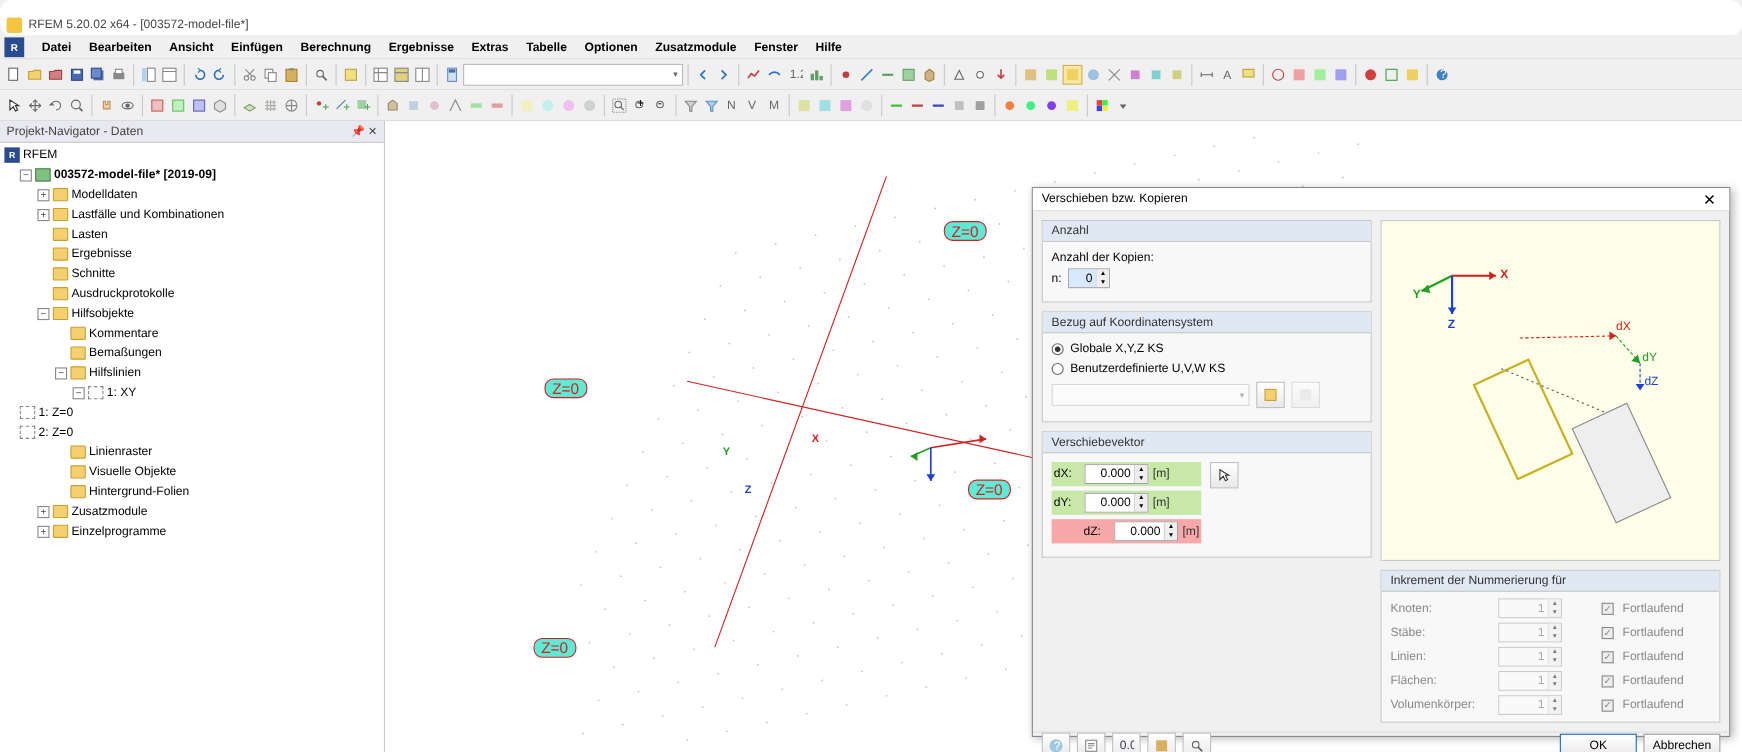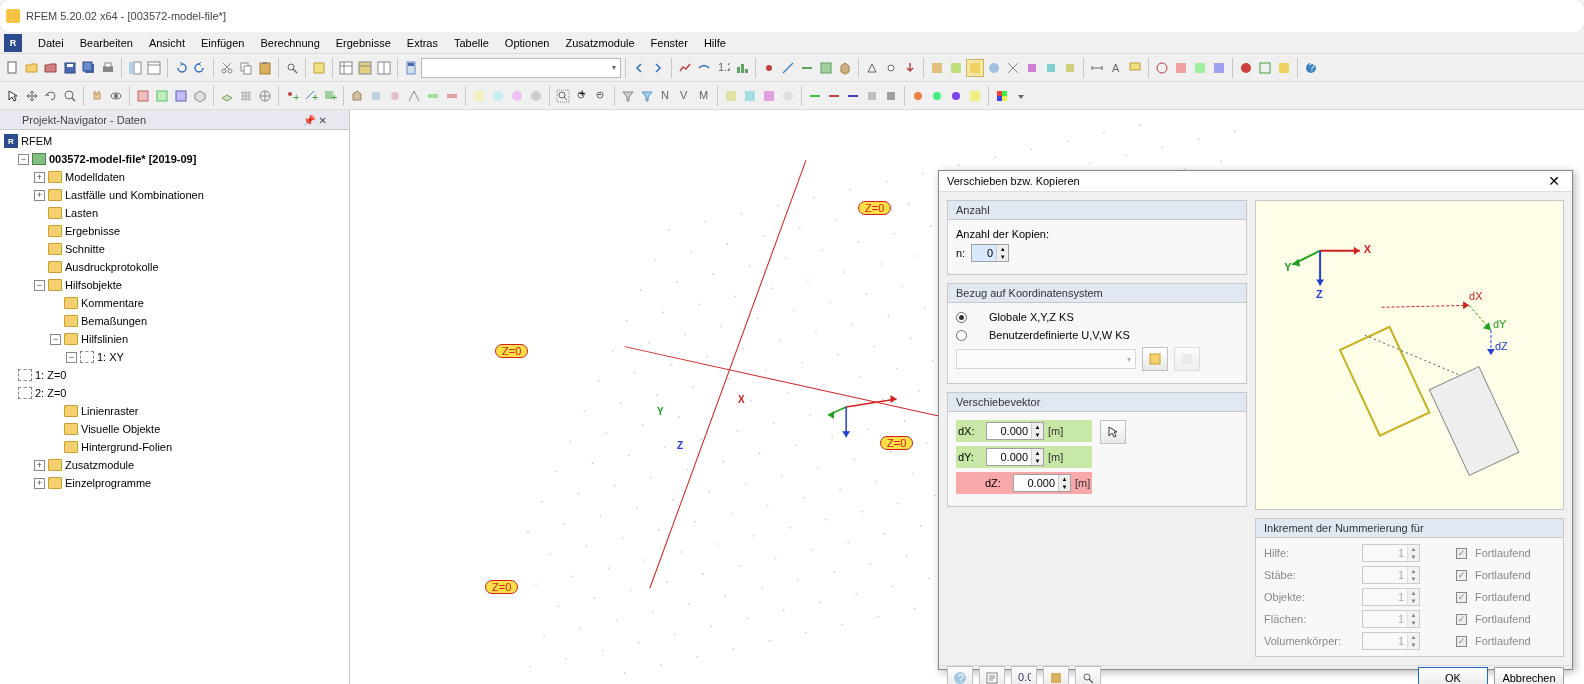--- a/index.html
+++ b/index.html
@@ -1,79 +1,79 @@
 <!DOCTYPE html>
 <html><head>
 <meta charset="utf-8">
 <style>
 * { box-sizing: border-box; margin: 0; padding: 0; font-family: "Segoe UI", Tahoma, sans-serif; font-size: 11px; }
 body { background: #f0f0f0; width: 1584px; height: 684px; overflow: hidden; position: relative; }
 
 
-.titlebar { height: 22px; background: #fff; display: flex; align-items: center; padding: 16px 6px; gap: 6px; border-radius: 11px; }
+.titlebar { height: 22px; background: #fff; display: flex; padding: 16px 6px; gap: 6px; border-radius: 11px; }
 .titlebar .app-icon { width: 14px; height: 14px; background: #f5c542; border-radius: 2px; }
 .titlebar .title { color: #444; }
 
 
 .menubar { height: 22px; background: #f0f0f0; display: flex; align-items: center; padding: 0 4px; border-bottom: 1px solid #dcdcdc; }
 .menubar .logo { width: 18px; height: 18px; background: #2a4b8d; margin-right: 8px; display:flex;align-items:center;justify-content:center;color:#fff;font-size:9px;font-weight:bold; }
-.menubar .menu-item { padding: 2px 8px; cursor: default; }
+.menubar .menu-item { padding: 2px 8px; cursor: default; font-weight: bold; }
 
 
 .toolbar-row { height: 28px; background: #f0f0f0; border-bottom: 1px solid #dcdcdc; display: flex; align-items: center; padding: 0 4px; gap: 1px; }
 .tb-btn { width: 18px; height: 18px; border: 1px solid transparent; display: flex; align-items: center; justify-content: center; cursor: default; }
 .tb-btn svg { width: 14px; height: 14px; }
 .tb-sep { width: 1px; height: 20px; background: #c8c8c8; margin: 0 3px; }
 .tb-combo { height: 20px; border: 1px solid #b8b8b8; background: #fff; min-width: 180px; display: flex; align-items: center; padding: 0 4px; position: relative; }
 .tb-combo::after { content: "▾"; position: absolute; right: 4px; font-size: 8px; color: #666; }
 
 
 .main { display: flex; height: calc(100% - 100px); }
 
 
 .navigator { width: 350px; background: #fff; border-right: 1px solid #c8c8c8; display: flex; flex-direction: column; }
-.nav-header { height: 20px; background: #e8e8f0; border-bottom: 1px solid #c8c8c8; display: flex; align-items: center; padding: 0 22px; justify-content: space-between; color:#444; }
+.nav-header { height: 20px; background: #e8e8f0; border-bottom: 1px solid #c8c8c8; display: flex; align-items: center; padding: 0 6px; justify-content: space-between; color:#444; }
 .nav-header .pin { font-size: 10px; cursor:default; }
 .tree { flex: 1; overflow: auto; padding: 2px 0; }
 .tree-node { display: flex; align-items: center; height: 18px; padding-left: 4px; gap: 3px; cursor: default; white-space: nowrap; }
 .tree-toggle { width: 11px; height: 11px; border: 1px solid #888; background: #fff; display: flex; align-items: center; justify-content: center; font-size: 9px; line-height: 1; color: #444; cursor:default; }
 .tree-toggle.empty { border: none; background: transparent; }
 .tree-icon { width: 14px; height: 12px; }
 .folder { background: #f5d070; border: 1px solid #c8a030; border-radius: 1px; }
 .folder-open { background: #f5d070; border: 1px solid #c8a030; border-radius: 1px; }
 .app-tree-icon { width:14px;height:14px;background:#2a4b8d;display:flex;align-items:center;justify-content:center;color:#fff;font-size:8px;font-weight:bold;}
 .tree-label { color: #000; }
 .indent-1 { padding-left: 18px; }
 .indent-2 { padding-left: 34px; }
 .indent-3 { padding-left: 50px; }
 .indent-4 { padding-left: 66px; }
 .indent-5 { }
 
 
 .viewport { flex: 1; background: #fff; position: relative; overflow: hidden; }
 .axis-label { position:absolute; font-size:10px; font-weight:bold; }
-.z-tag { position:absolute; border:1px solid #d02020; border-radius:8px; background:#fde047; color:#d02020; font-size:11px; padding:0 6px; }
+.z-tag { position:absolute; border:1px solid #d02020; border-radius:8px; background:#5eead4; color:#d02020; font-size:14px; padding:0 6px; }
 
 
 .dialog { position: absolute; left: 938px; top: 170px; width: 635px; height: 500px; background: #f0f0f0; border: 1px solid #888; box-shadow: 2px 2px 8px rgba(0,0,0,0.3); display: flex; flex-direction: column; }
 .dlg-title { height: 24px; background: #fff; display: flex; align-items: center; justify-content: space-between; padding: 0 8px; border-bottom: 1px solid #ddd; }
 .dlg-close { width: 20px; height: 20px; display: flex; align-items: center; justify-content: center; font-size: 14px; cursor:default; }
 .dlg-body { flex: 1; padding: 8px; display: flex; gap: 8px; }
 .dlg-left { width: 300px; display: flex; flex-direction: column; gap: 8px; }
 .dlg-right { flex: 1; display: flex; flex-direction: column; gap: 8px; }
 .group { border: 1px solid #c8c8c8; background: #f8f8f8; }
 .group-h { background: #e0e8f4; padding: 3px 8px; font-weight: normal; color: #333; border-bottom: 1px solid #c8c8c8; }
 .group-b { padding: 8px; }
 .form-row { display: flex; align-items: center; gap: 6px; margin-bottom: 4px; }
 .spinner { display: flex; border: 1px solid #a0a0a0; background: #fff; height: 18px; }
 .spinner input { border: none; width: 44px; text-align: right; padding: 0 3px; font-size: 11px; outline:none; }
 .spinner .spin-btns { display: flex; flex-direction: column; width: 12px; border-left: 1px solid #ccc; }
 .spinner .spin-btns span { flex: 1; font-size: 6px; text-align: center; line-height: 8px; background: #eee; cursor:default; }
 .unit { color: #333; }
-.radio-row { display: flex; align-items: center; gap: 22px; margin-bottom: 6px; cursor:default; }
+.radio-row { display: flex; align-items: center; gap: 6px; margin-bottom: 6px; cursor:default; }
 .radio { width: 11px; height: 11px; border: 1px solid #666; border-radius: 50%; background: #fff; display: flex; align-items: center; justify-content: center; }
 .radio.checked::after { content: ""; width: 5px; height: 5px; background: #333; border-radius: 50%; }
 .vec-row { display: flex; align-items: center; gap: 4px; margin-bottom: 4px; padding:2px; }
 .vec-row.dx { background: #c8e8a8; }
 .vec-row.dy { background: #c8e8a8; }
 .vec-row.dz { background: #f8a8a8; padding-left: 29px; }
 .vec-lbl { width: 24px; }
 .preview { border: 1px solid #c8c8c8; background: #fdfde8; height: 310px; position: relative; }
 .inc-group { border: 1px solid #c8c8c8; background: #f8f8f8; }
 .inc-row { display: flex; align-items: center; gap: 8px; padding: 2px 8px; }
@@ -1234,21 +1234,21 @@
 
           <g transform="translate(170,190) rotate(-25)">
             <rect x="0" y="0" width="55" height="95" fill="#eee" stroke="#888" stroke-width="1"></rect>
           </g>
         </svg>
       </div>
       <div class="inc-group">
         <div class="group-h">Inkrement der Nummerierung für</div>
         <div style="padding:4px 0;">
           <div class="inc-row">
-              <span class="inc-lbl">Hilfe:</span>
+              <span class="inc-lbl">Knoten:</span>
               <span class="spinner disabled">
                 <input disabled="" value="1" style="">
                 <span class="spin-btns">
                   <span>▲</span>
                   <span>▼</span>
                 </span>
               </span>
               <span style="width:20px;"></span>
               <span class="chk">✓</span>
               <span class="inc-cont">Fortlaufend</span>
@@ -1260,21 +1260,21 @@
                 <span class="spin-btns">
                   <span>▲</span>
                   <span>▼</span>
                 </span>
               </span>
               <span style="width:20px;"></span>
               <span class="chk">✓</span>
               <span class="inc-cont">Fortlaufend</span>
             </div>
           <div class="inc-row">
-              <span class="inc-lbl">Objekte:</span>
+              <span class="inc-lbl">Linien:</span>
               <span class="spinner disabled">
                 <input disabled="" value="1" style="">
                 <span class="spin-btns">
                   <span>▲</span>
                   <span>▼</span>
                 </span>
               </span>
               <span style="width:20px;"></span>
               <span class="chk">✓</span>
               <span class="inc-cont">Fortlaufend</span>

